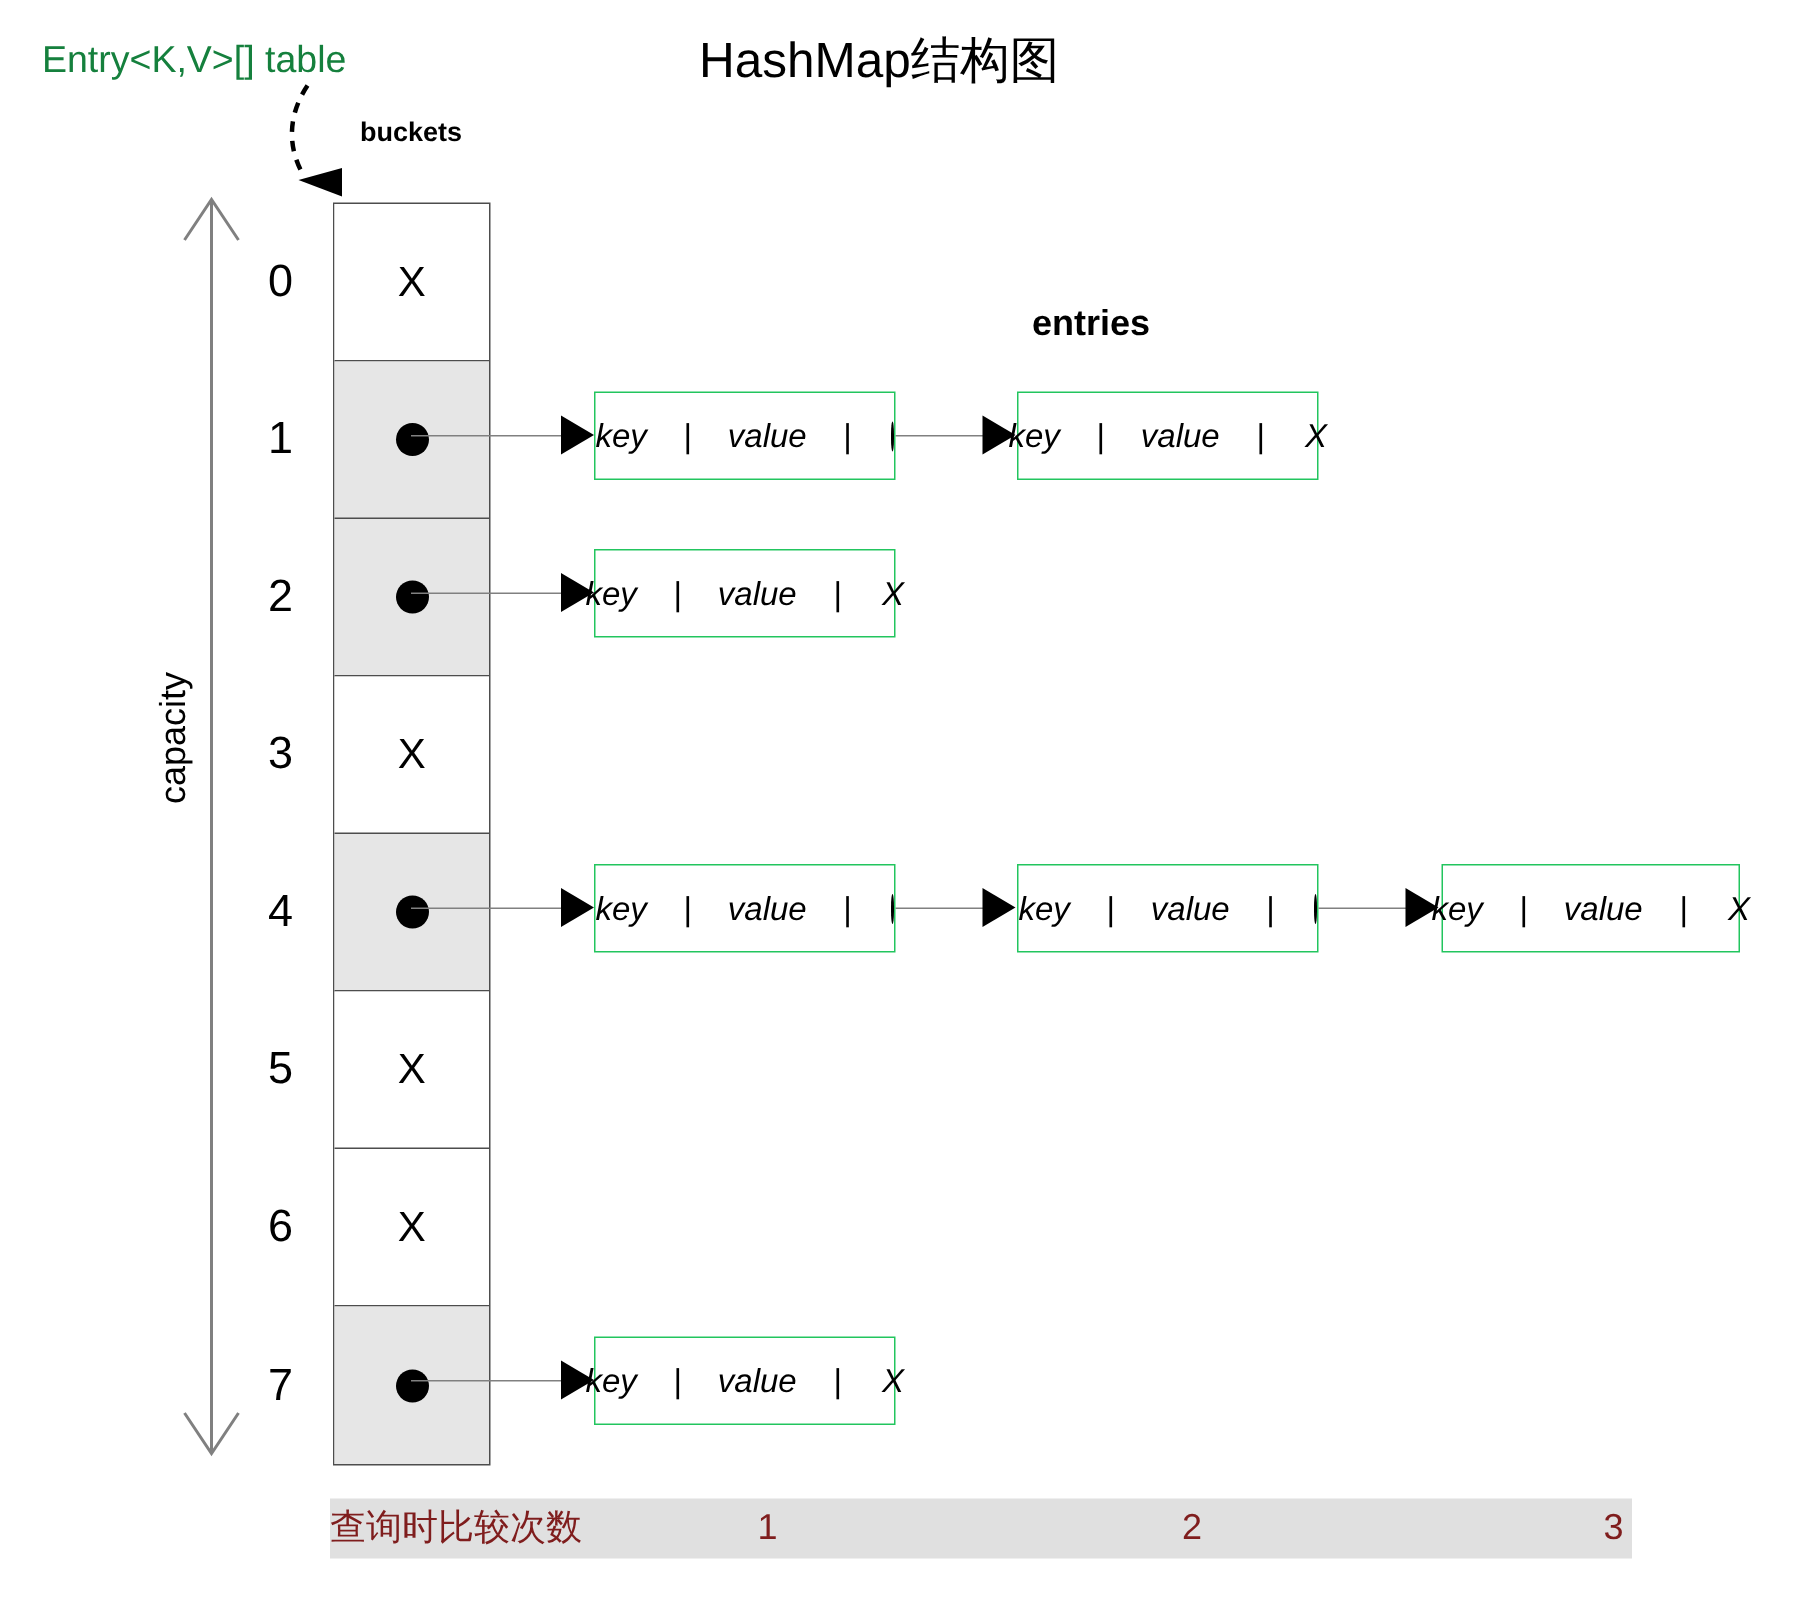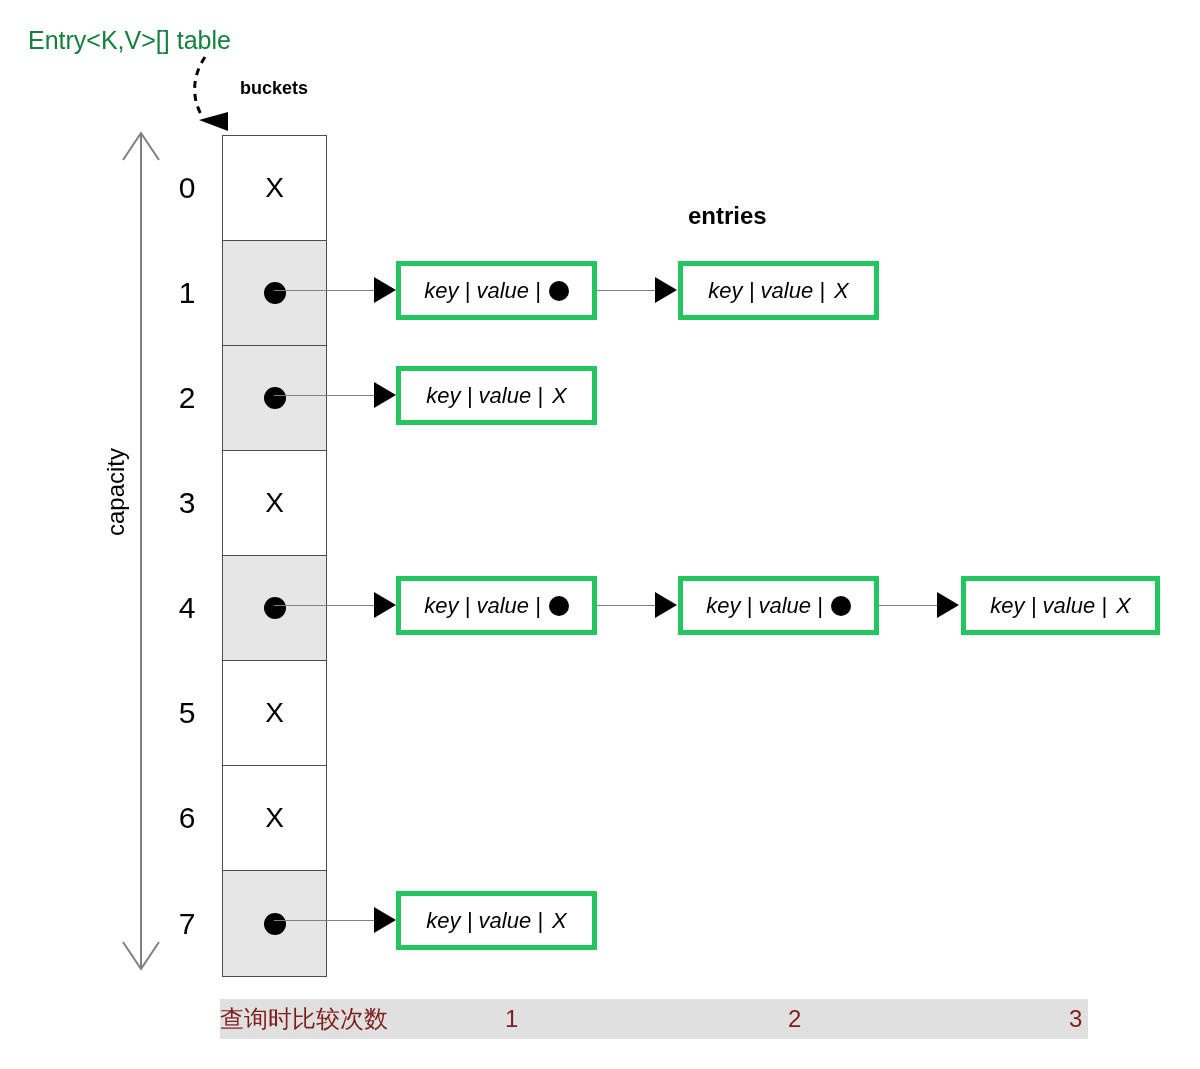--- a/index.html
+++ b/index.html
@@ -99,27 +99,27 @@
     font-size: 30px;
     color: #000000;
     width: 32px;
     text-align: center;
   }
 
   
   .entry-box {
     position: absolute;
     height: 59px;
-    border: 5px solid #22c55e;
+    border: 1px solid #22c55e;
     background: #ffffff;
     box-sizing: border-box;
     display: flex;
     align-items: center;
     justify-content: center;
-    gap: 0;
+    gap: 18px;
   }
   .entry-text {
     font-size: 22px;
     font-style: italic;
     color: #000000;
     white-space: nowrap;
     line-height: 1;
   }
   .entry-dot {
     display: inline-block;
@@ -178,20 +178,21 @@
 
   <div class="abs" id="table-label">Entry&lt;K,V&gt;[] table</div>
 
   <svg class="overlay">
     <path d="M 205 57 C 191 78, 192 100, 203 118" fill="none" stroke="#000000" stroke-width="3" stroke-dasharray="7,6"></path>
     <polygon points="228,112 199,120 228,131" fill="#000000"></polygon>
   </svg>
 
   <div class="abs" id="buckets-label">buckets</div>
 
+  <div class="abs" id="diagram-title">HashMap结构图</div>
 
   <div class="abs" id="entries-label">entries</div>
 
   <svg class="overlay">
     <line x1="141" y1="134" x2="141" y2="968" stroke="#808080" stroke-width="2"></line>
     <polyline points="123,160 141,133 159,160" fill="none" stroke="#808080" stroke-width="2"></polyline>
     <polyline points="123,942 141,969 159,942" fill="none" stroke="#808080" stroke-width="2"></polyline>
   </svg>
   <div class="abs" id="capacity-label">capacity</div>
 

